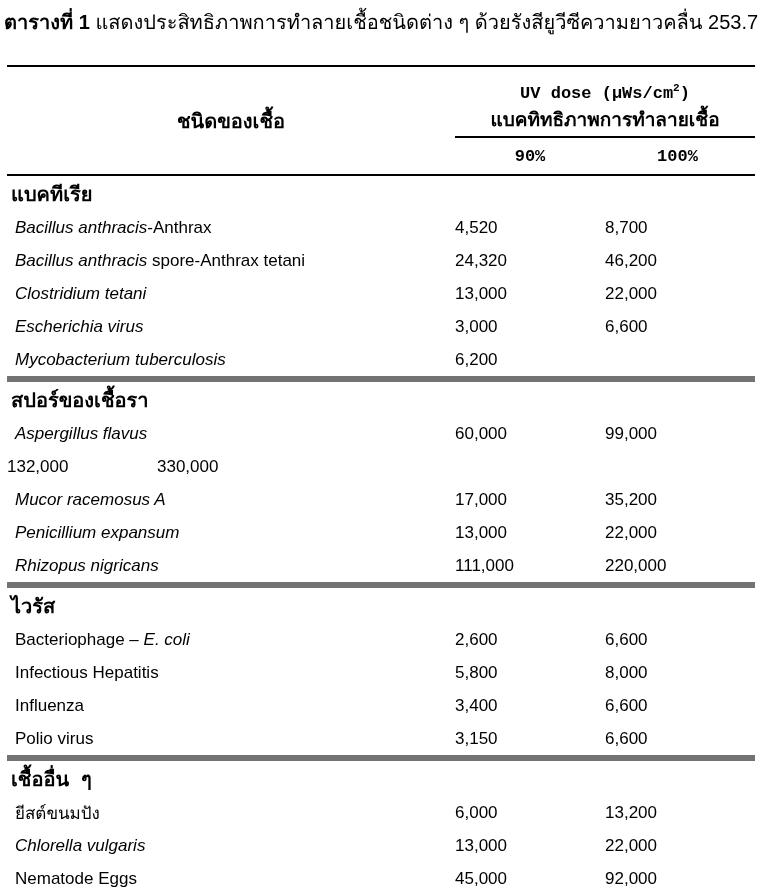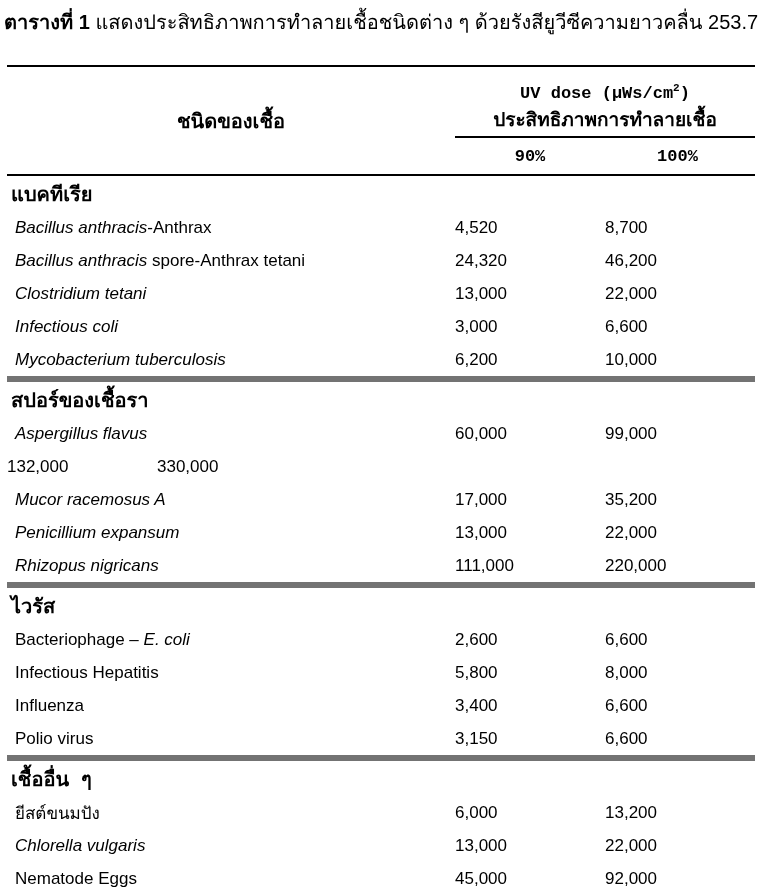--- a/index.html
+++ b/index.html
@@ -51,21 +51,21 @@
 <div class="title">
   <span class="b">ตารางที่ 1</span><span> แสดงประสิทธิภาพการทำลายเชื้อชนิดต่าง ๆ ด้วยรังสียูวีซีความยาวคลื่น 253.7 นาโนเมตร</span>
 </div>
 
 <div class="uvtable">
   <div class="thead">
     <div class="species-col">ชนิดของเชื้อ</div>
     <div class="dose-group">
       <div class="dose-top">
         <div class="uv-line"><span>UV dose (µWs/cm</span><sup>2</sup><span>)</span></div>
-        <div class="sub-line">ประสิทธิภาพการทำลายเชื้อ</div>
+        <div class="sub-line">แบคทิทธิภาพการทำลายเชื้อ</div>
       </div>
       <div class="pct-line">
         <div class="pct-90">90%</div>
         <div class="pct-100">100%</div>
       </div>
     </div>
   </div>
   <div class="tbody" id="tbody">
       <div class="section-row">แบคทีเรีย</div>
       <div class="data-row">
@@ -77,28 +77,27 @@
         <div class="name-cell"><span class="it">Bacillus anthracis</span><span> spore-Anthrax tetani</span></div>
         <div class="val-cell v90">24,320</div>
         <div class="val-cell v100">46,200</div>
       </div>
       <div class="data-row">
         <div class="name-cell"><span class="it">Clostridium tetani</span></div>
         <div class="val-cell v90">13,000</div>
         <div class="val-cell v100">22,000</div>
       </div>
       <div class="data-row">
-        <div class="name-cell"><span class="it">Infectious coli</span></div>
+        <div class="name-cell"><span class="it">Escherichia virus</span></div>
         <div class="val-cell v90">3,000</div>
         <div class="val-cell v100">6,600</div>
       </div>
       <div class="data-row">
         <div class="name-cell"><span class="it">Mycobacterium tuberculosis</span></div>
         <div class="val-cell v90">6,200</div>
-        <div class="val-cell v100">10,000</div>
       </div>
       <div class="section-row ruled">สปอร์ของเชื้อรา</div>
       <div class="data-row">
         <div class="name-cell"><span class="it">Aspergillus flavus</span></div>
         <div class="val-cell v90">60,000</div>
         <div class="val-cell v100">99,000</div>
       </div>
       <div class="data-row">
         <div class="val-cell v90">132,000</div>
         <div class="val-cell v100">330,000</div>

